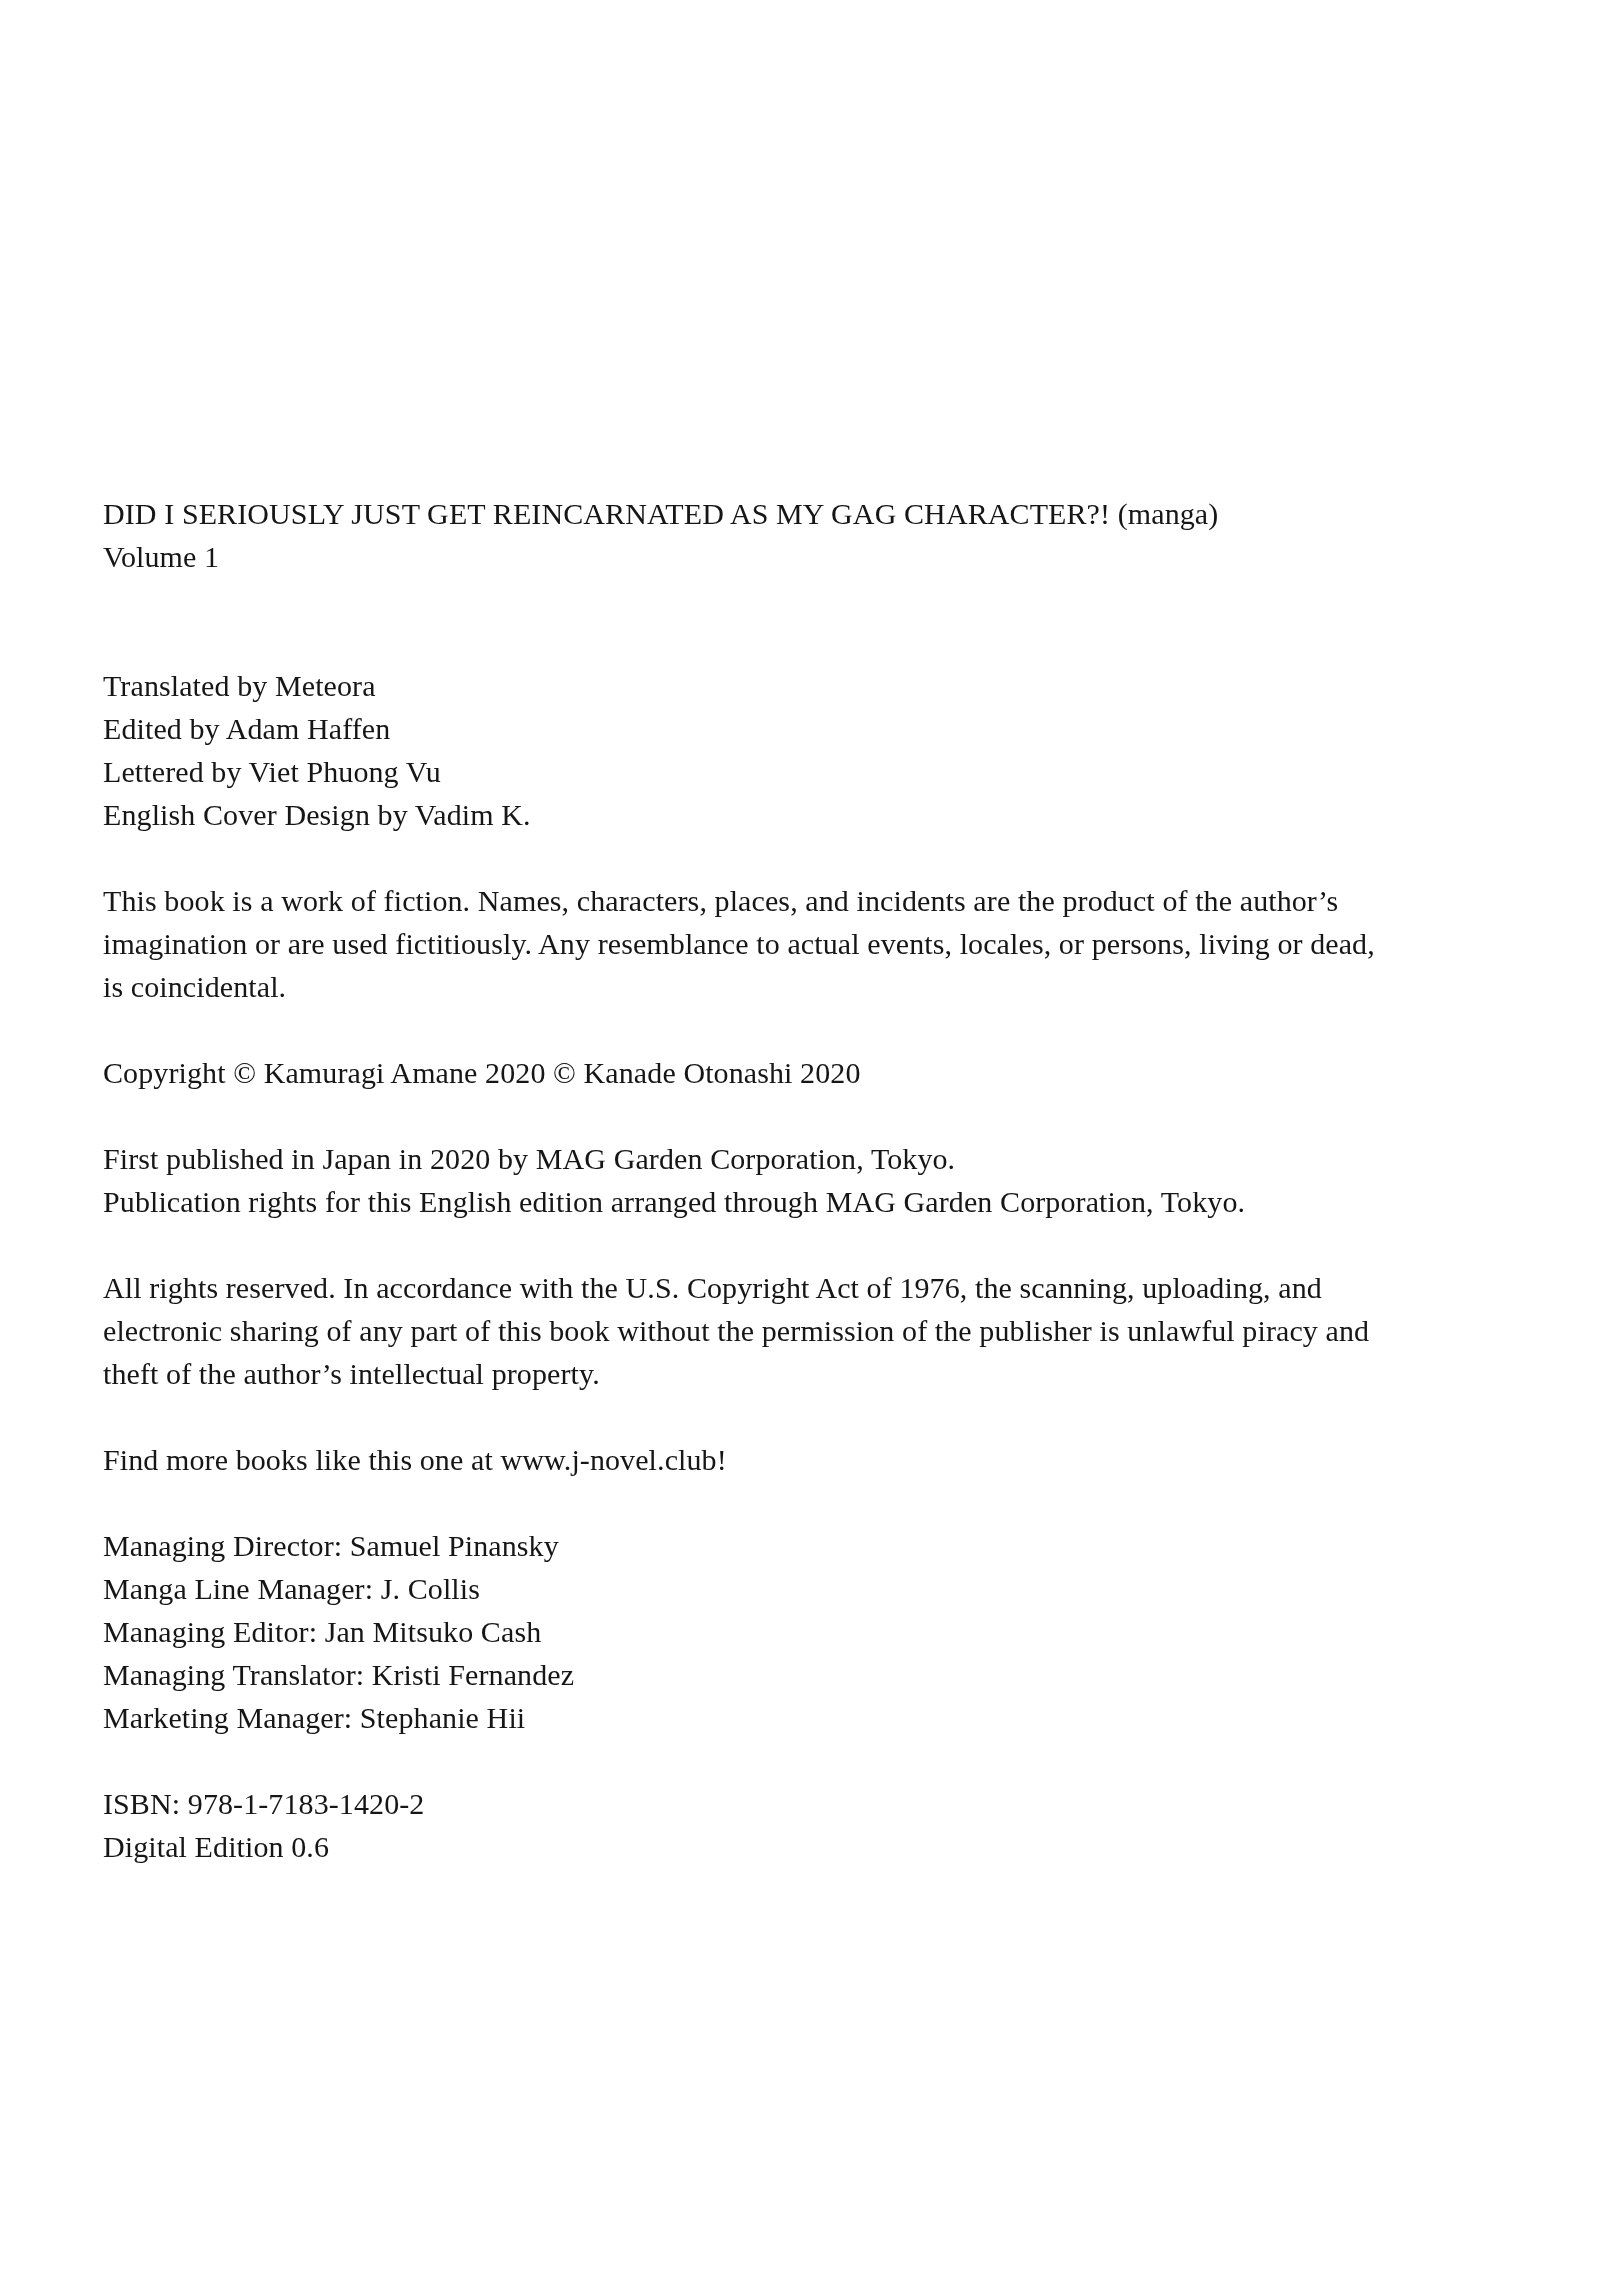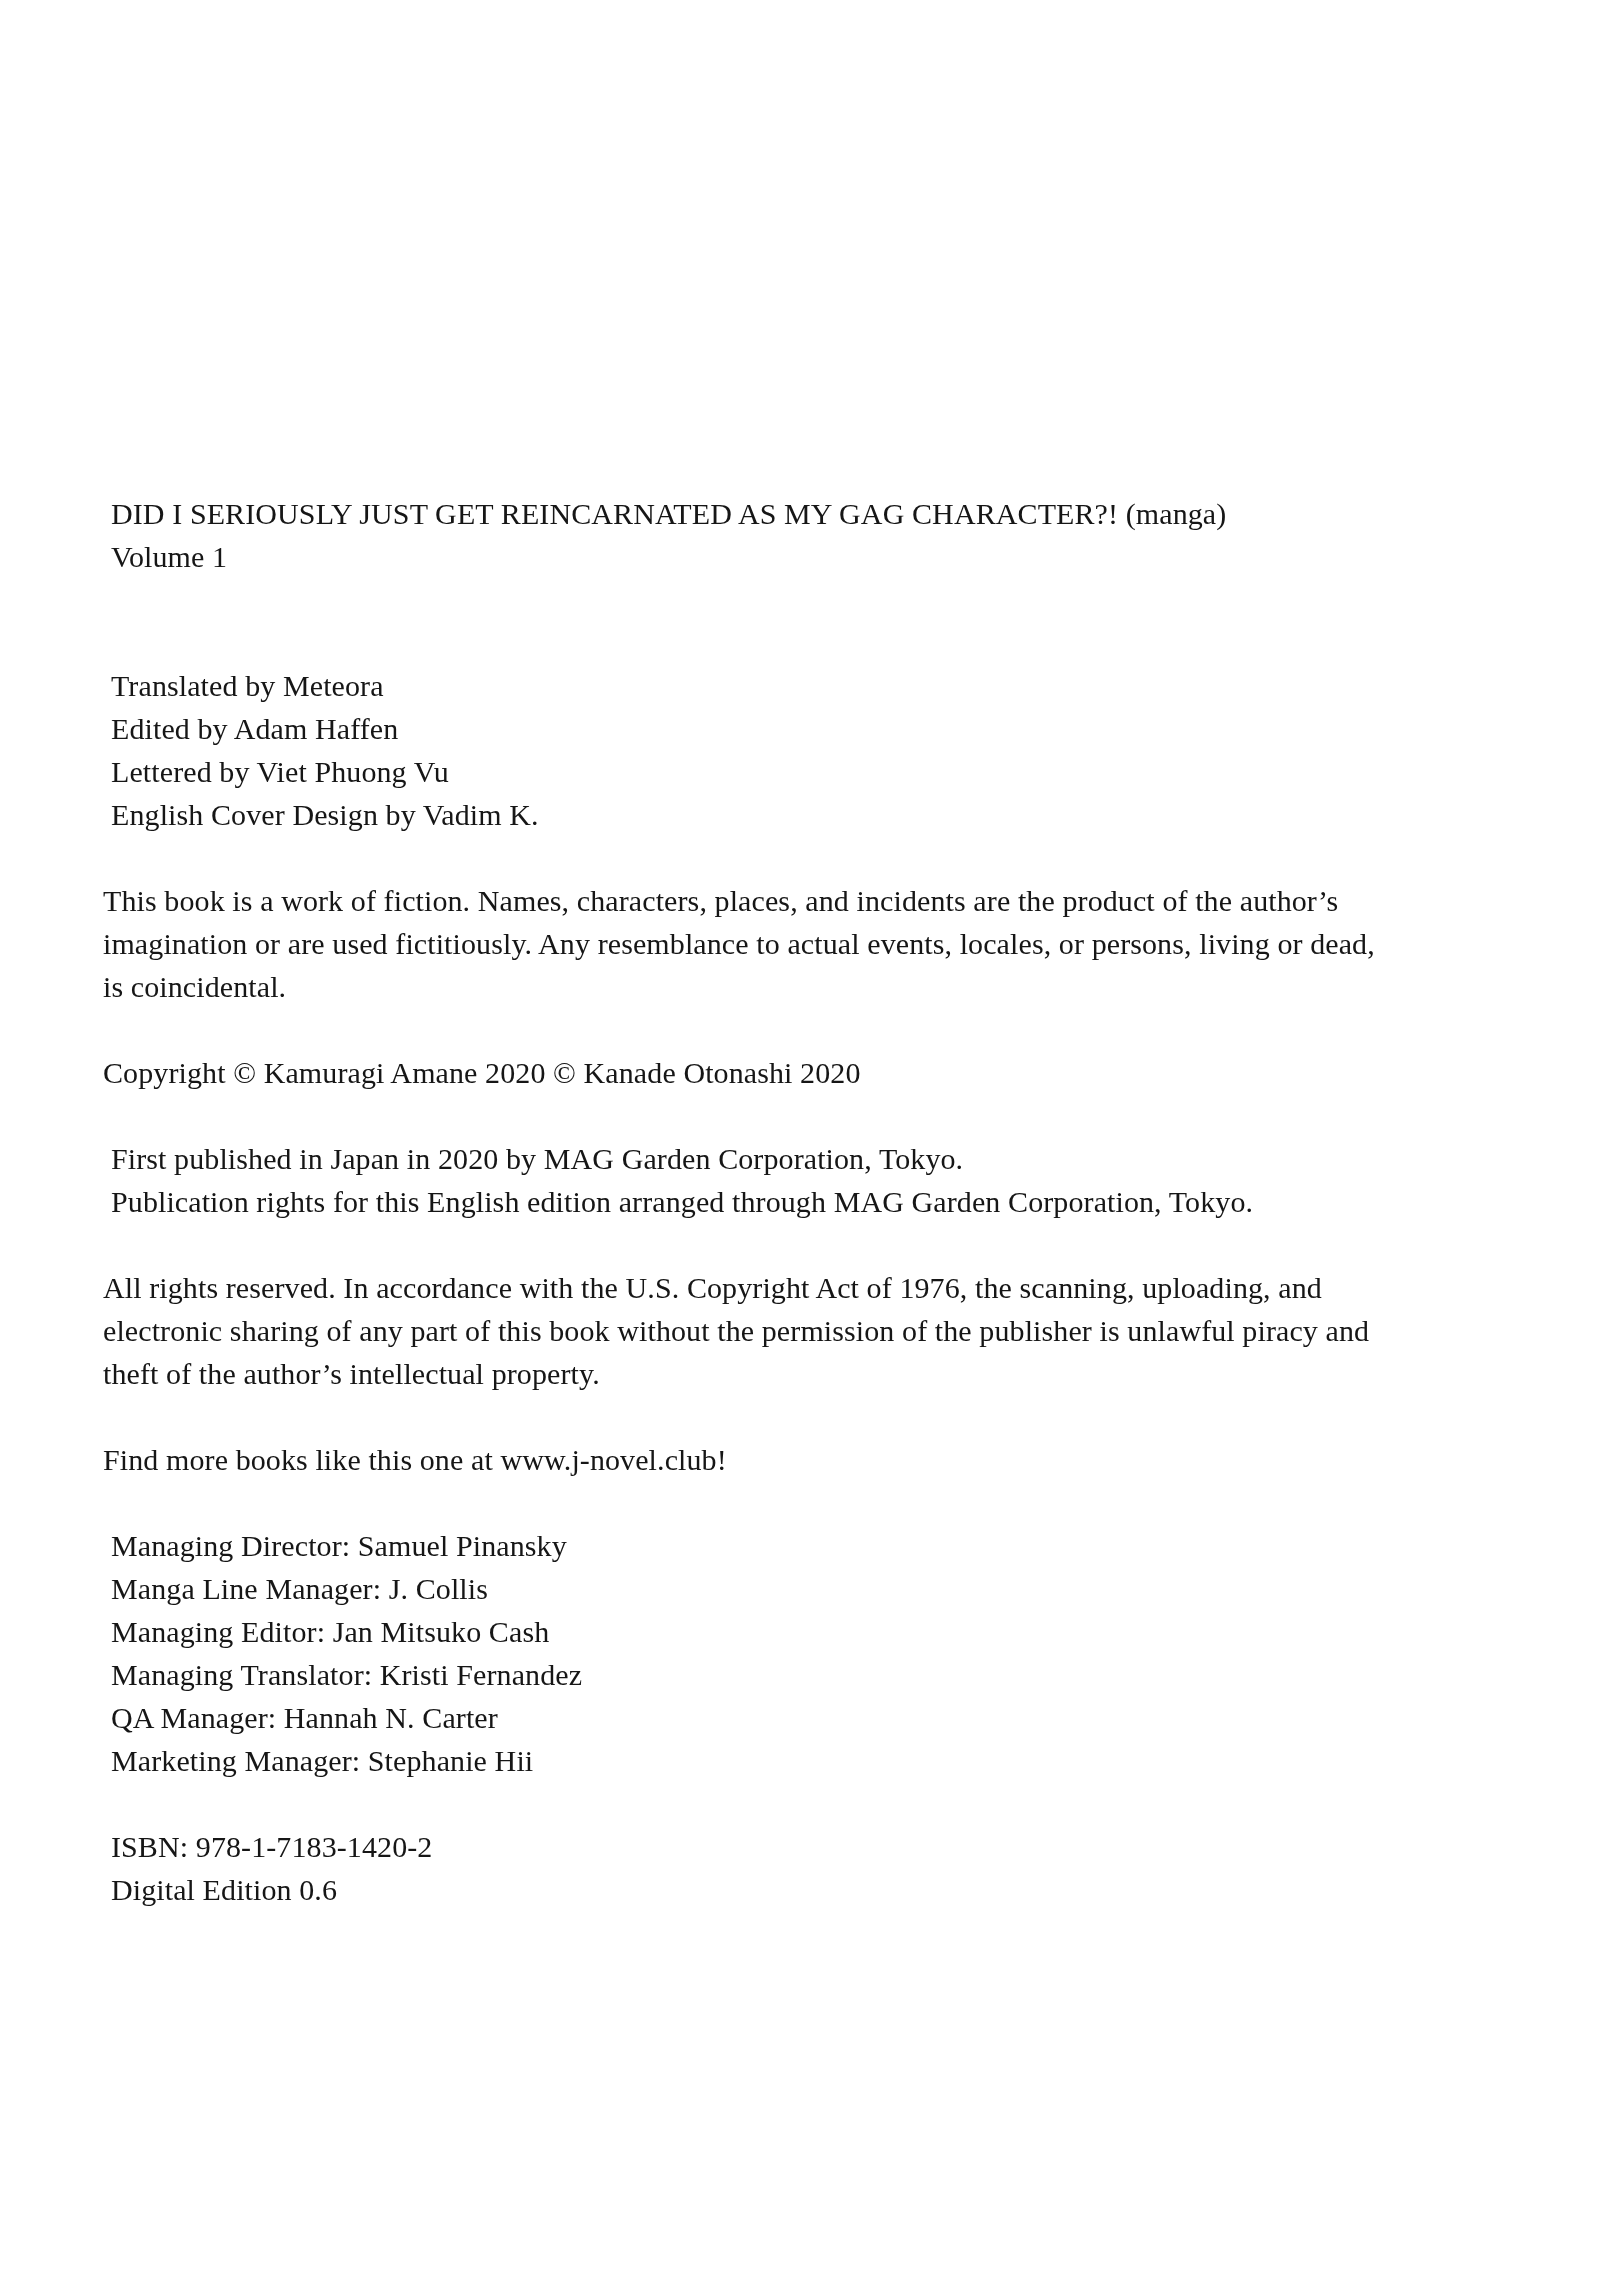--- a/index.html
+++ b/index.html
@@ -32,21 +32,20 @@
   }
   .block {
     margin: 0 0 43px 0;
   }
   .block.gap-large {
     margin-top: 86px;
     font-family: Liberation Serif, serif;
   }
   .line {
     display: block;
-    margin-left: 8px;
   }
   p {
     margin: 0;
   }
 </style>
 </head>
 <body>
 
 <div class="page">
   <div class="content">
@@ -74,21 +73,20 @@
 
     <p class="block">All rights reserved. In accordance with the U.S. Copyright Act of 1976, the scanning, uploading, and electronic sharing of any part of this book without the permission of the publisher is unlawful piracy and theft of the author’s intellectual property.</p>
 
     <p class="block">Find more books like this one at www.j-novel.club!</p>
 
     <div class="block">
       <span class="line">Managing Director: Samuel Pinansky</span>
       <span class="line">Manga Line Manager: J. Collis</span>
       <span class="line">Managing Editor: Jan Mitsuko Cash</span>
       <span class="line">Managing Translator: Kristi Fernandez</span>
-      <span class="line">QA Manager: Hannah N. Carter</span>
       <span class="line">Marketing Manager: Stephanie Hii</span>
     </div>
 
     <div class="block">
       <span class="line">ISBN: 978-1-7183-1420-2</span>
       <span class="line">Digital Edition 0.6</span>
     </div>
 
   </div>
 </div>

